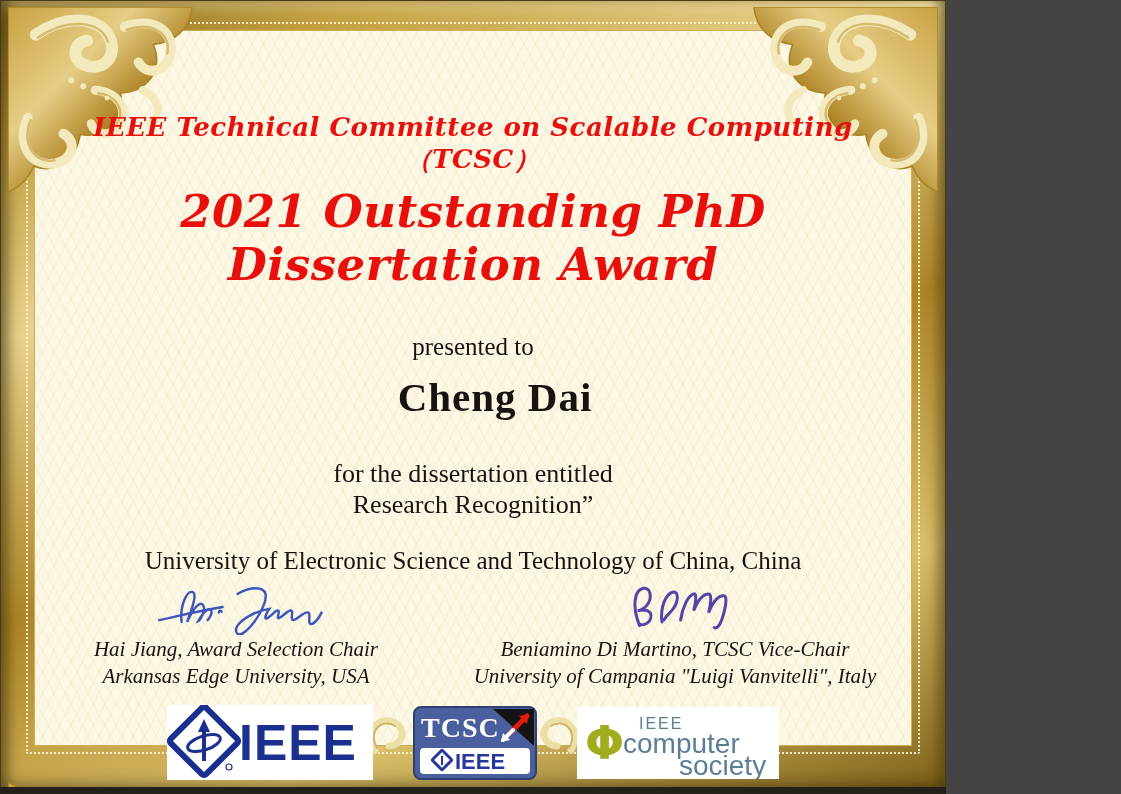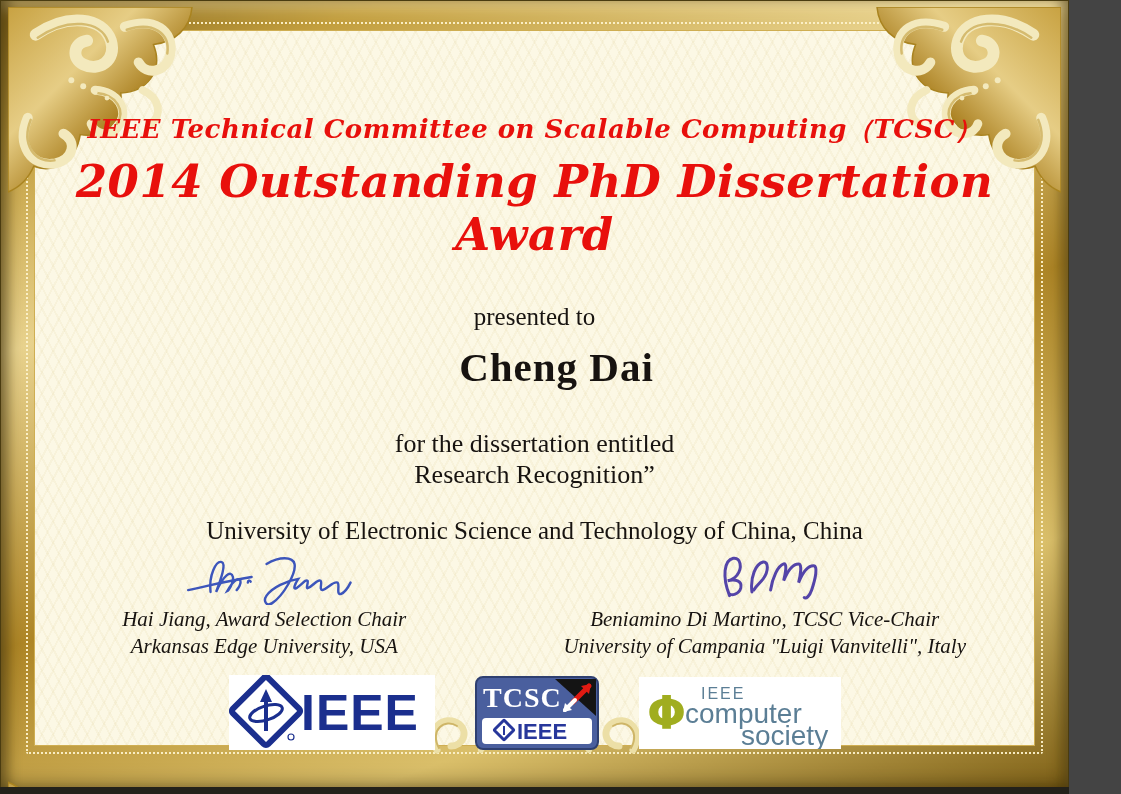--- a/index.html
+++ b/index.html
@@ -1,18 +1,19 @@
 <!DOCTYPE html>
 <html><head>
 <meta charset="utf-8">
 <style>
   html,body{margin:0;padding:0;background:#444;}
   .stage{
-    position:relative;width:1069px;height:794px;overflow:hidden;
+    position:relative;width:902px;height:794px;overflow:hidden;
     font-family:"Liberation Serif", serif;
+    padding-left:44px;
   }
   
   .certificate{
     position:absolute;inset:0;
     background:linear-gradient(160deg,#7a5c14 0%,#c29e3e 12%,#e8d28d 30%,#ad8526 55%,#dabf6a 78%,#7e6016 100%);
     box-shadow:
       inset 0 0 0 1px #4a3c10,
       inset 12px 0 14px -5px rgba(58,44,6,.65),
       inset -12px 0 14px -5px rgba(58,44,6,.55),
       inset 0 14px 16px -7px rgba(255,241,195,.55),
@@ -131,21 +132,21 @@
     </g>
     <g fill="none" stroke="#b18d2a" stroke-linecap="round" opacity=".5">
       <path d="M24,38 C14,20 30,8 42,16" stroke-width="2"></path>
       <path d="M216,38 C226,20 210,8 198,16" stroke-width="2"></path>
       <path d="M70,38 C82,20 110,15 120,30" stroke-width="2"></path>
     </g>
   </svg>
 
   <div class="content">
     <div class="issuer-line">IEEE Technical Committee on Scalable Computing（TCSC）</div>
-    <div class="award-title">2014 Outstanding PhD Dissertation Award</div>
+    <div class="award-title">2021 Outstanding PhD Dissertation Award</div>
     <div class="presented-to">presented to</div>
     <div class="recipient">Cheng Dai</div>
     <div class="for-label">for the dissertation entitled</div>
     <div class="quote-line">Research Recognition”</div>
     <div class="institution">University of Electronic Science and Technology of China, China</div>
 
     <div class="sig-row">
       <div class="sig-col-left">
         <svg class="sig-img" viewBox="0 0 220 60">
           <g fill="none" stroke="#3c55bb" stroke-width="2.6" stroke-linecap="round">

